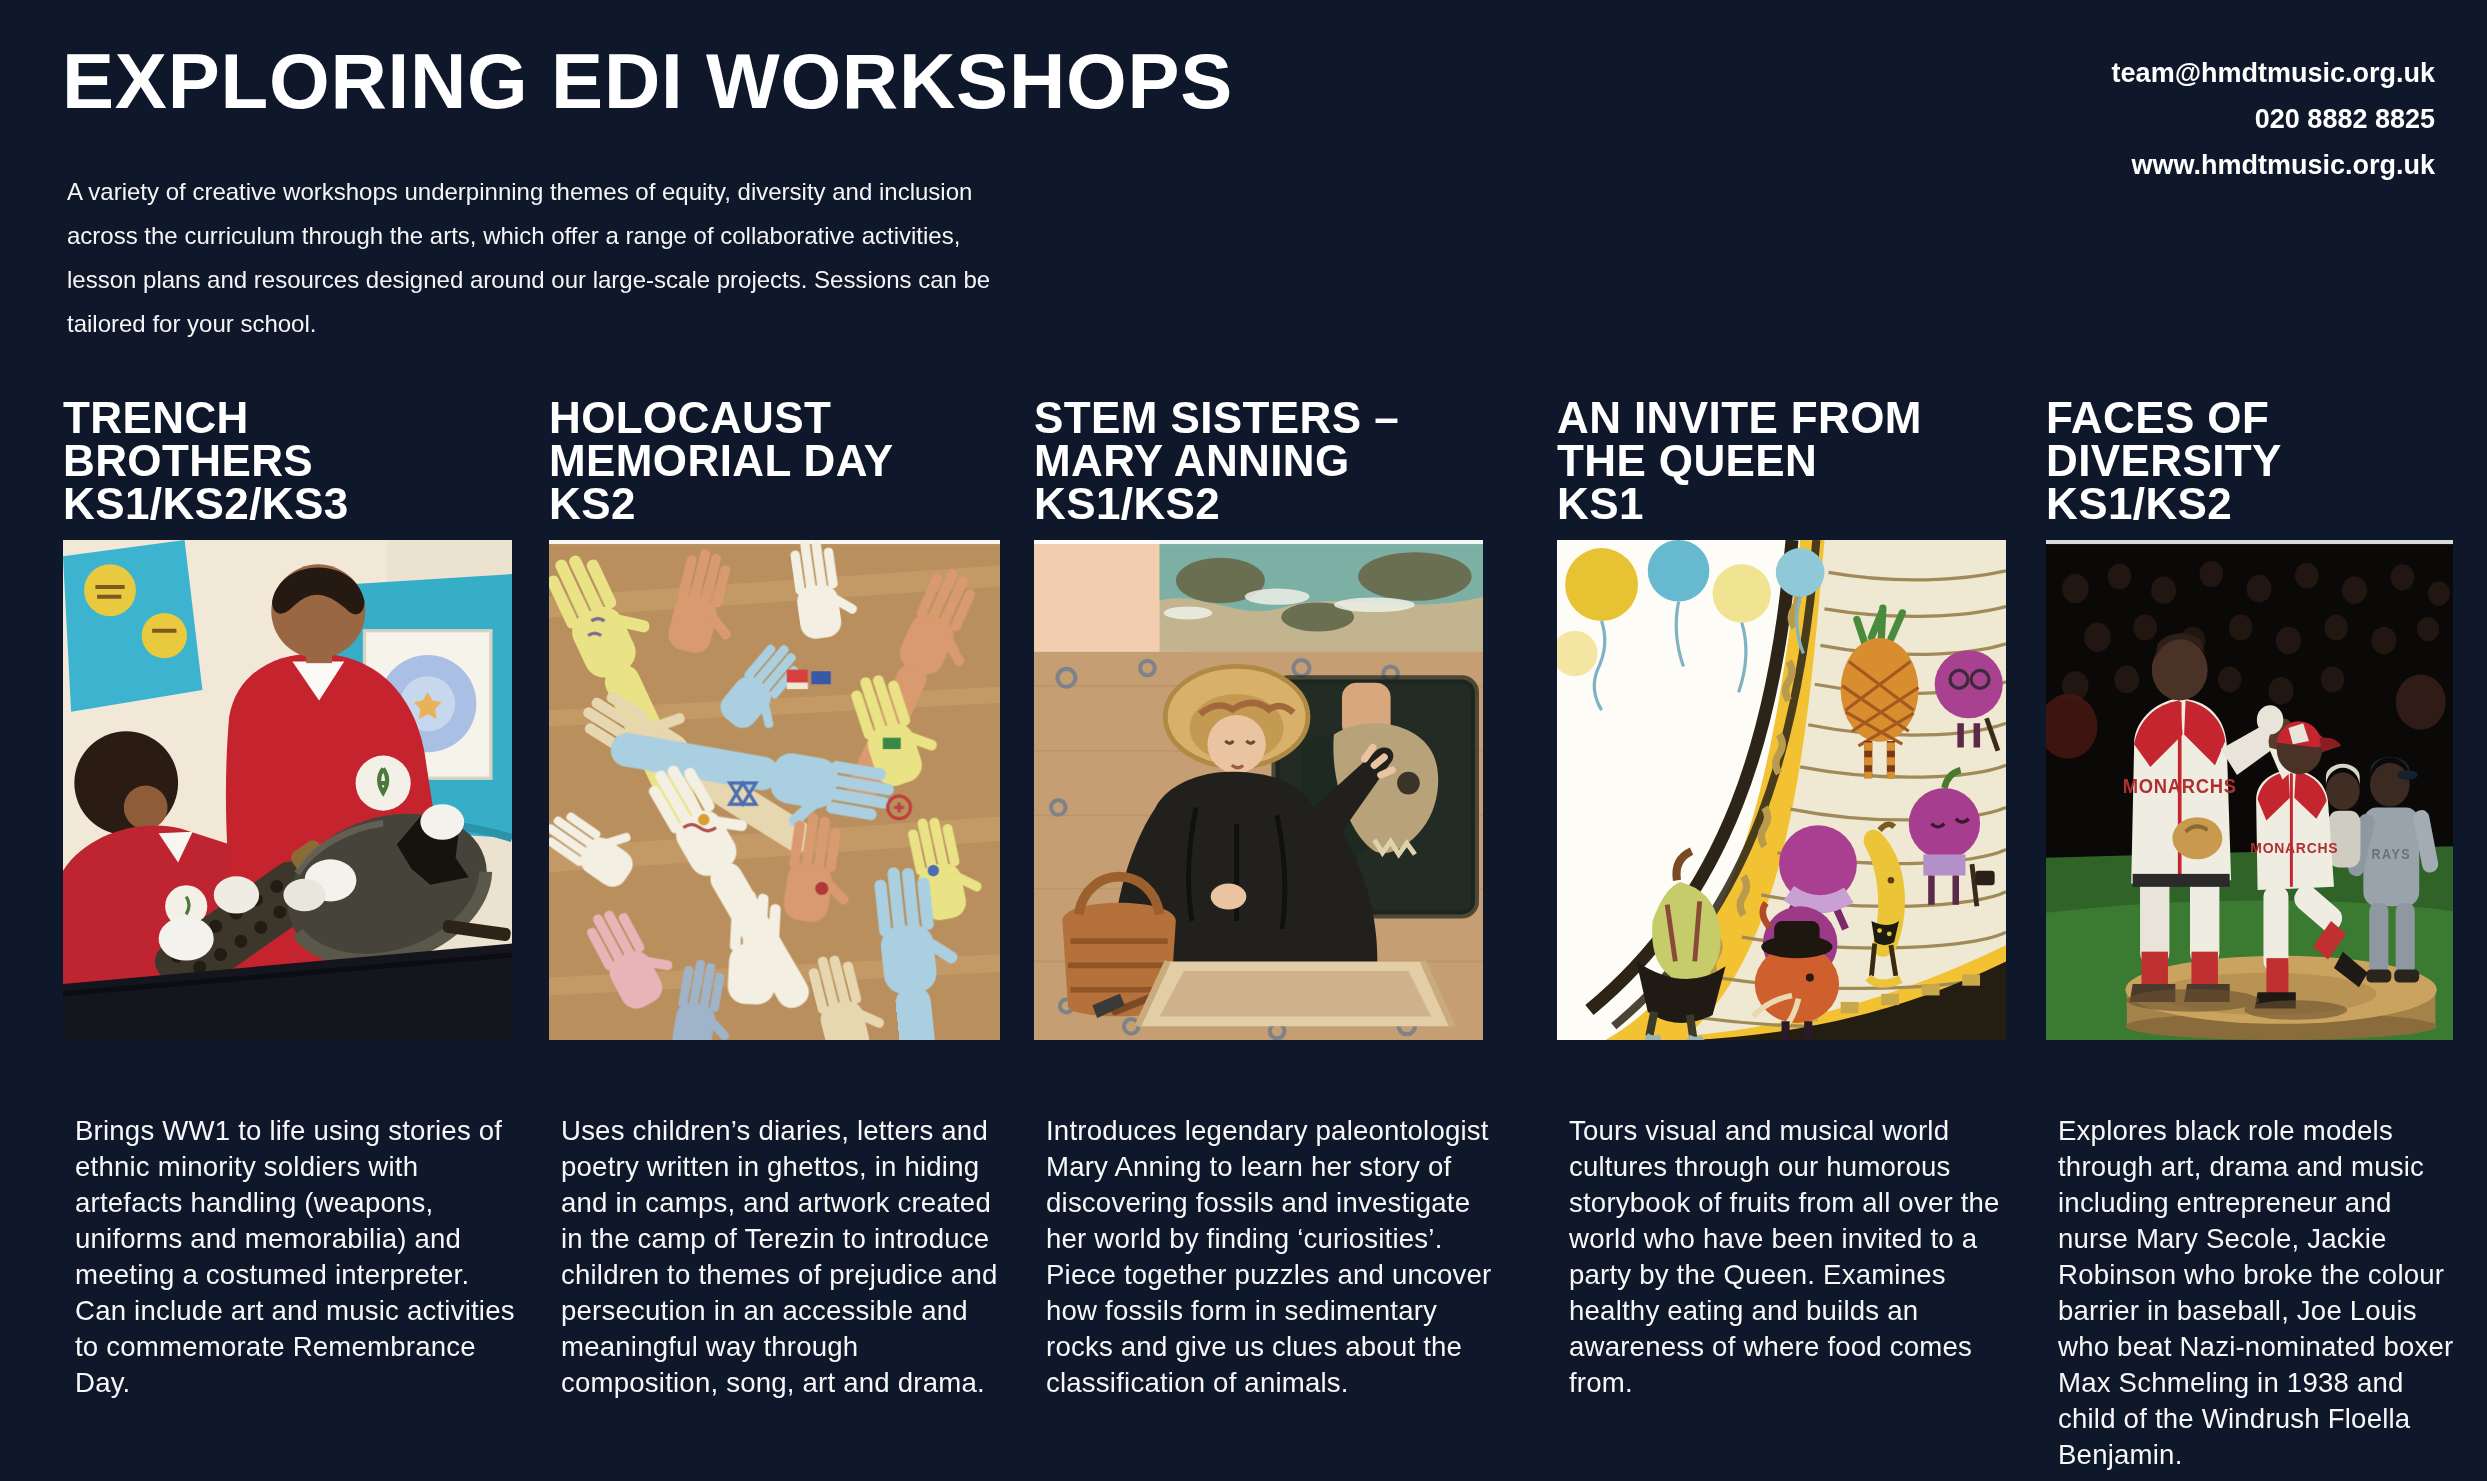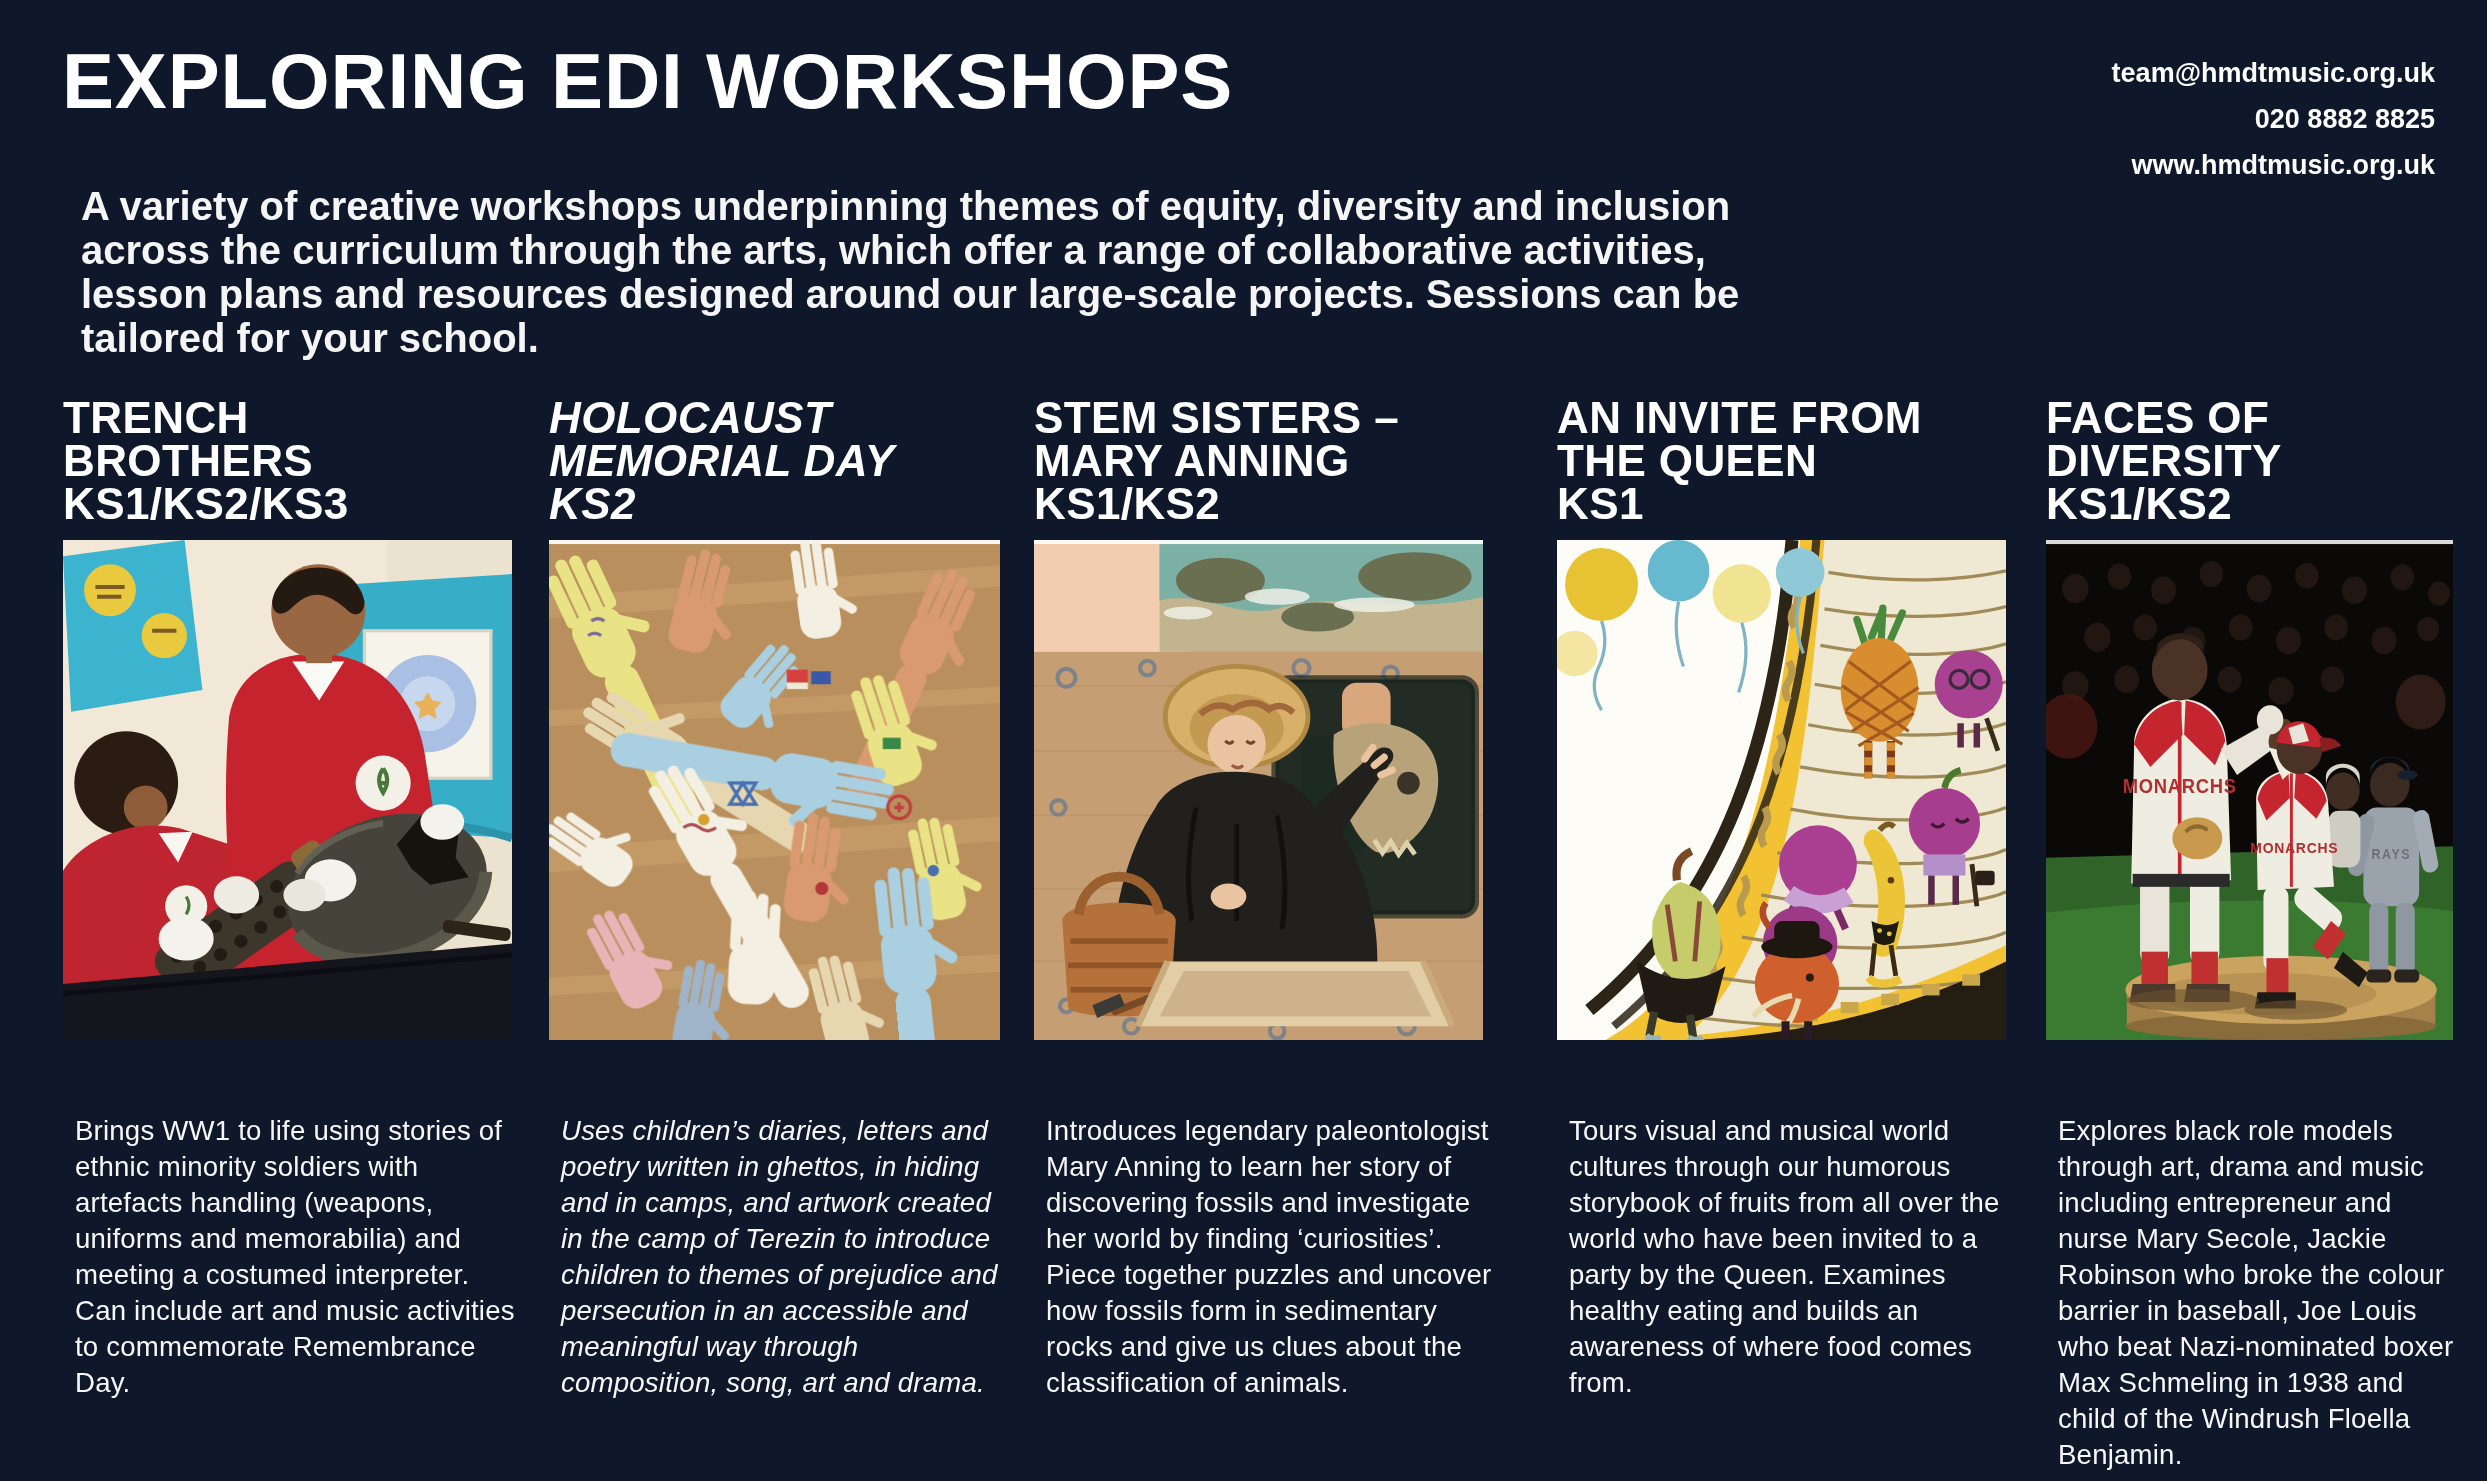--- a/index.html
+++ b/index.html
@@ -10,22 +10,22 @@
   }
   .title{
     position:absolute;left:62px;top:36px;margin:0;
     font-size:78px;font-weight:bold;letter-spacing:0.8px;color:#ffffff;
   }
   .contact{
     position:absolute;right:52px;top:50px;text-align:right;
     font-size:27px;font-weight:bold;line-height:46px;color:#ffffff;
   }
   .intro{
-    position:absolute;left:63px;top:166px;margin:18px;
-    font-size:40px;line-height:44px;font-weight:bold;color:rgba(255,255,255,0.96);
+    position:absolute;left:63px;top:166px;margin:4px;
+    font-size:24px;line-height:44px;font-weight:normal;color:rgba(255,255,255,0.96);
   }
   .intro span{display:block;}
   .col{position:absolute;top:396px;height:1086px;}
   .w-title{
     margin:0;font-size:44px;font-weight:bold;line-height:43px;letter-spacing:0.4px;color:#fff;
   }
   .w-title span{display:block;}
   .w-img{
     position:absolute;left:0;top:144px;width:100%;height:500px;background:#8a8a8a;
   }
@@ -125,21 +125,21 @@
         <ellipse cx="468" cy="348" rx="27" ry="22" fill="#f4f2ec"></ellipse>
 
         <path d="M0,548 L554,498 L554,617 L0,617 Z" fill="#15151e"></path>
         <path d="M0,560 L554,512" stroke="#0c0c14" stroke-width="6"></path>
         <rect x="470" y="468" width="84" height="16" rx="6" transform="rotate(8 470 468)" fill="#2d2319"></rect>
       </svg>
     </div>
     <p class="w-desc">Brings WW1 to life using stories of ethnic minority soldiers with artefacts handling (weapons, uniforms and memorabilia) and meeting a costumed interpreter. Can include art and music activities to commemorate Remembrance Day.</p>
   </section>
 
-  <section class="col" style="left:549px;width:451px;font-style:italic;">
+  <section class="col" style="left:549px;width:451px;">
     <h2 class="w-title">
       <span>HOLOCAUST</span>
       <span>MEMORIAL DAY</span>
       <span>KS2</span>
     </h2>
     <div class="w-img">
       <svg viewBox="0 0 554 617" preserveAspectRatio="none">
         <defs>
           <g id="hnd">
             <rect x="-24" y="-18" width="48" height="62" rx="18"></rect>

